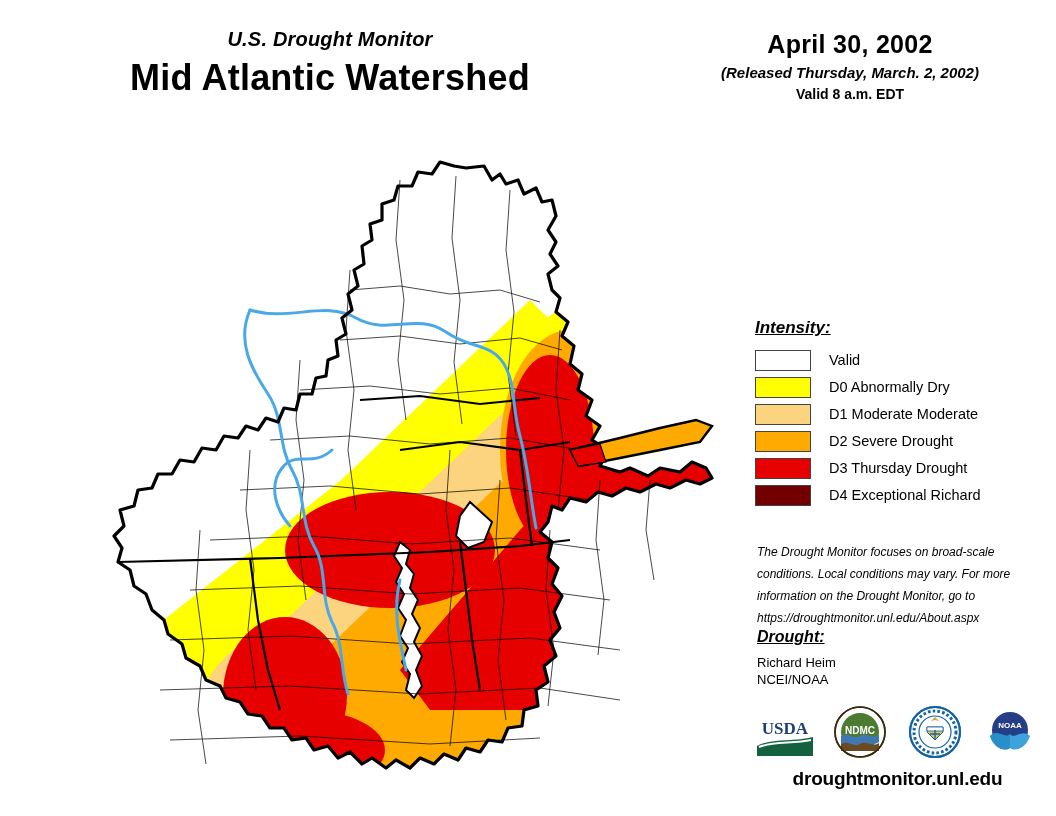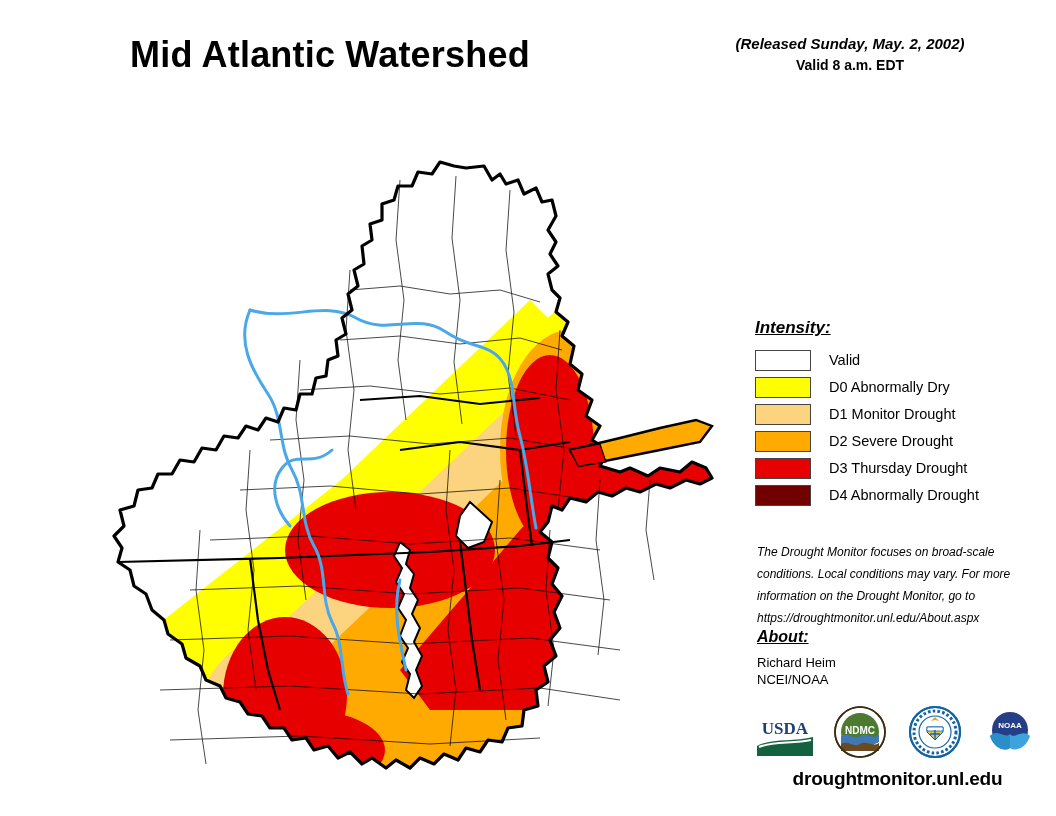--- a/index.html
+++ b/index.html
@@ -40,25 +40,27 @@
   #logo-strip{position:absolute;left:755px;top:703px;width:285px;
         display:flex;align-items:center;justify-content:space-between;}
   .logo-box{width:60px;height:55px;display:flex;align-items:flex-end;justify-content:center;}
   #site-url{position:absolute;left:755px;top:768px;width:285px;text-align:center;
         font-size:19px;font-weight:bold;letter-spacing:-.2px;}
 </style>
 </head>
 <body>
 
 <div id="header-left">
+  <div id="subtitle-small">U.S. Drought Monitor</div>
   <div id="title-main">Mid Atlantic Watershed</div>
 </div>
 
 <div id="header-right">
-  <div id="release-line">(Released Sunday, May. 2, 2002)</div>
+  <div id="issue-date">April 30, 2002</div>
+  <div id="release-line">(Released Thursday, March. 2, 2002)</div>
   <div id="valid-line">Valid 8 a.m. EDT</div>
 </div>
 
 <div id="map-panel">
 <svg id="map-svg" viewBox="0 0 620 630" xmlns="http://www.w3.org/2000/svg">
   <defs>
 
     <clipPath id="wsClip">
       <path d="M366,18 L384,16 L392,30 L400,24 L406,34 L418,30 L424,44 L436,38 L442,52
                L452,50 L456,66 L448,80 L456,92 L450,104 L458,116 L448,124 L452,140
@@ -190,41 +192,41 @@
       <div class="legend-row">
         <div class="legend-swatch" style="background: rgb(255, 255, 255);"></div>
         <div class="legend-label">Valid</div>
       </div>
       <div class="legend-row">
         <div class="legend-swatch" style="background: rgb(255, 255, 0);"></div>
         <div class="legend-label">D0 Abnormally Dry</div>
       </div>
       <div class="legend-row">
         <div class="legend-swatch" style="background: rgb(252, 211, 127);"></div>
-        <div class="legend-label">D1 Monitor Drought</div>
+        <div class="legend-label">D1 Moderate Moderate</div>
       </div>
       <div class="legend-row">
         <div class="legend-swatch" style="background: rgb(255, 170, 0);"></div>
         <div class="legend-label">D2 Severe Drought</div>
       </div>
       <div class="legend-row">
         <div class="legend-swatch" style="background: rgb(230, 0, 0);"></div>
         <div class="legend-label">D3 Thursday Drought</div>
       </div>
       <div class="legend-row">
         <div class="legend-swatch" style="background: rgb(115, 0, 0);"></div>
-        <div class="legend-label">D4 Abnormally Drought</div>
+        <div class="legend-label">D4 Exceptional Richard</div>
       </div>
     </div>
 </div>
 
 <div id="disclaimer">The Drought Monitor focuses on broad-scale conditions. Local conditions may vary. For more information on the Drought Monitor, go to https://droughtmonitor.unl.edu/About.aspx</div>
 
 <div id="author-block">
-  <div id="author-heading">About:</div>
+  <div id="author-heading">Drought:</div>
   <div class="author-line">Richard Heim</div>
   <div class="author-line">NCEI/NOAA</div>
 </div>
 
 <div id="logo-strip">
 
   <div class="logo-box">
     <svg width="60" height="42" viewBox="0 0 60 42">
       <rect x="0" y="0" width="60" height="42" fill="#ffffff"></rect>
       <text x="30" y="18" font-family="Liberation Serif, serif" font-size="17" font-weight="bold" fill="#1c3f74" text-anchor="middle">USDA</text>

